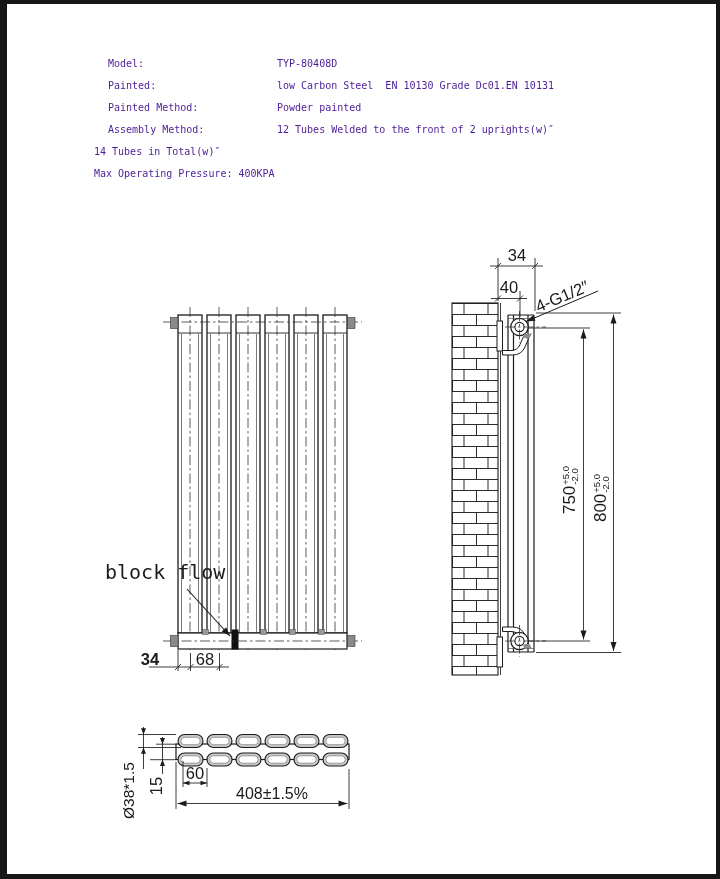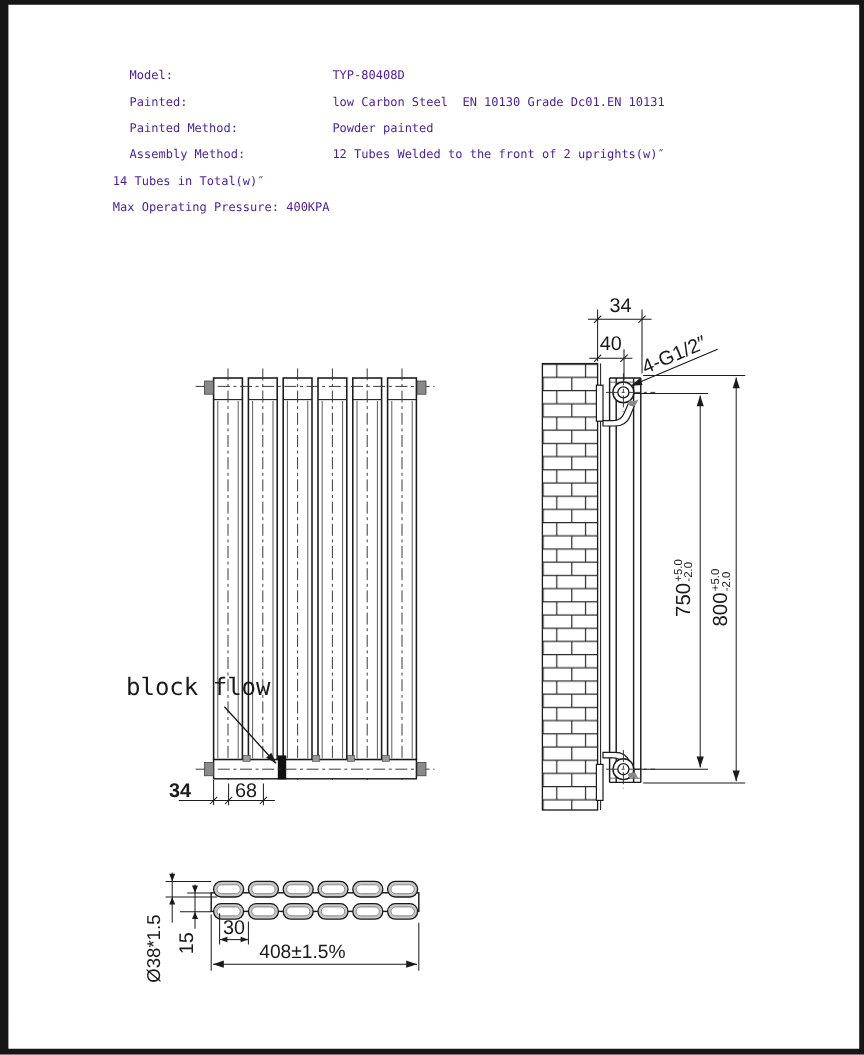--- a/index.html
+++ b/index.html
@@ -208,16 +208,16 @@
 <div class="vdim" style="left:574px;top:487px;width:54px;height:22px;">
   <span>800</span>
   <span class="tol">
     <span>+5.0</span>
     <span>-2.0</span>
   </span>
 </div>
 
 <div class="lbl" style="left:98px;top:782px;width:62px;font-size:15.5px;transform:rotate(-90deg);">Ø38*1.5</div>
 <div class="lbl" style="left:143px;top:777px;width:26px;transform:rotate(-90deg);">15</div>
-<div class="lbl" style="left:181px;top:764px;width:28px;">30</div>
-<div class="lbl" style="left:212px;top:785px;width:80px;font-size:16px;">408±1.5%</div>
+<div class="lbl" style="left:181px;top:764px;width:28px;">60</div>
+<div class="lbl" style="left:232px;top:785px;width:80px;font-size:16px;">408±1.5%</div>
 
 <div class="frame"></div>
 
 </body></html>

